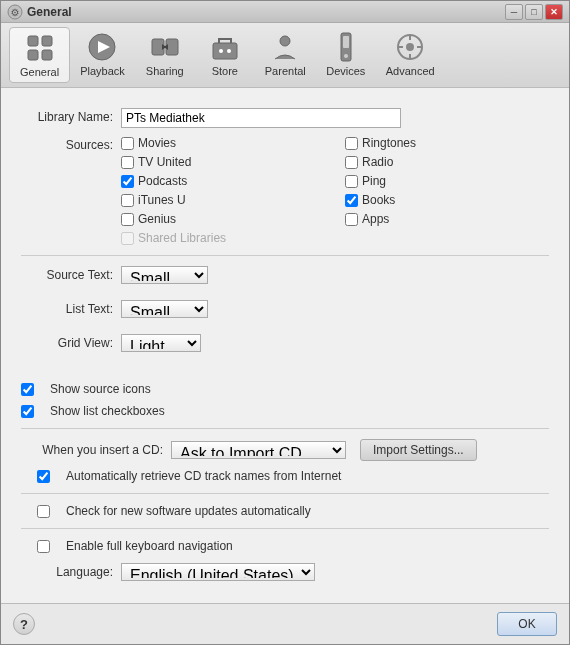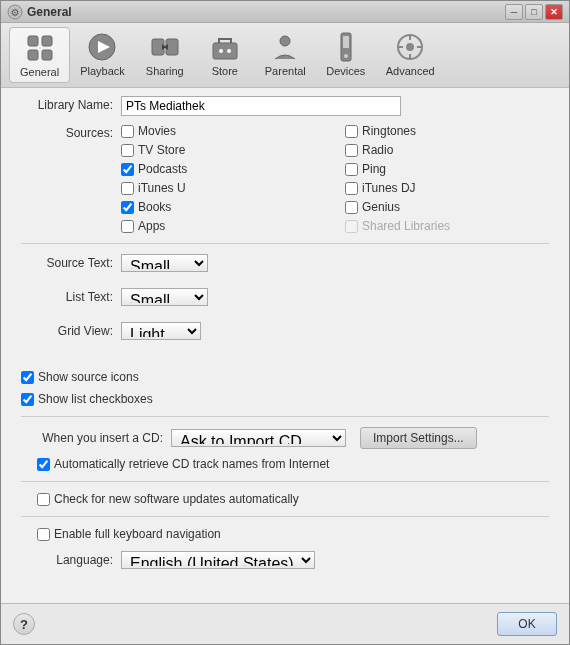--- a/index.html
+++ b/index.html
@@ -95,21 +95,21 @@
       font-size: 22px;
       color: #555;
       margin-bottom: 2px;
     }
     .toolbar-label {
       font-size: 11px;
       color: #333;
     }
     .content {
       flex: 1;
-      padding: 8px 20px;
+      padding: 20px 20px;
       overflow-y: auto;
     }
     .form-row {
       display: flex;
       align-items: flex-start;
       margin-bottom: 8px;
     }
     .form-label {
       text-align: right;
       min-width: 100px;
@@ -173,21 +173,21 @@
       background: linear-gradient(to bottom, #fff, #e8e8e8);
       padding: 2px 4px;
       font-size: 16px;
       min-width: 80px;
       cursor: pointer;
       height: 18px;
     }
     .checkbox-row {
       display: flex;
       align-items: center;
-      gap: 4px;
+      gap: 16px;
       font-size: 12px;
       color: #333;
     }
     .two-col-settings {
       display: flex;
       gap: 20px;
       align-items: flex-start;
       flex-direction: column;
     }
     .left-settings {
@@ -379,41 +379,37 @@
             <input type="checkbox" id="movies" style="">
             <label for="movies">Movies</label>
           </div>
 
           <div class="checkbox-item">
             <input type="checkbox" id="ringtones" style="">
             <label for="ringtones">Ringtones</label>
           </div>
           <div class="checkbox-item">
             <input type="checkbox" id="tv_shows" style="">
-            <label for="tv_shows">TV Store</label>
+            <label for="tv_shows">TV United</label>
           </div>
           <div class="checkbox-item">
             <input type="checkbox" id="radio" style="">
             <label for="radio">Radio</label>
           </div>
           <div class="checkbox-item">
             <input type="checkbox" id="podcasts" checked="" style="">
             <label for="podcasts">Podcasts</label>
           </div>
           <div class="checkbox-item">
             <input type="checkbox" id="ping" style="">
             <label for="ping">Ping</label>
           </div>
           <div class="checkbox-item">
             <input type="checkbox" id="itunes_u" style="">
             <label for="itunes_u">iTunes U</label>
-          </div>
-          <div class="checkbox-item">
-            <input type="checkbox" id="itunes_dj" style="">
-            <label for="itunes_dj">iTunes DJ</label>
           </div>
           <div class="checkbox-item">
             <input type="checkbox" id="books" checked="" style="">
             <label for="books">Books</label>
           </div>
           <div class="checkbox-item">
             <input type="checkbox" id="genius" style="">
             <label for="genius">Genius</label>
           </div>
           <div class="checkbox-item">

